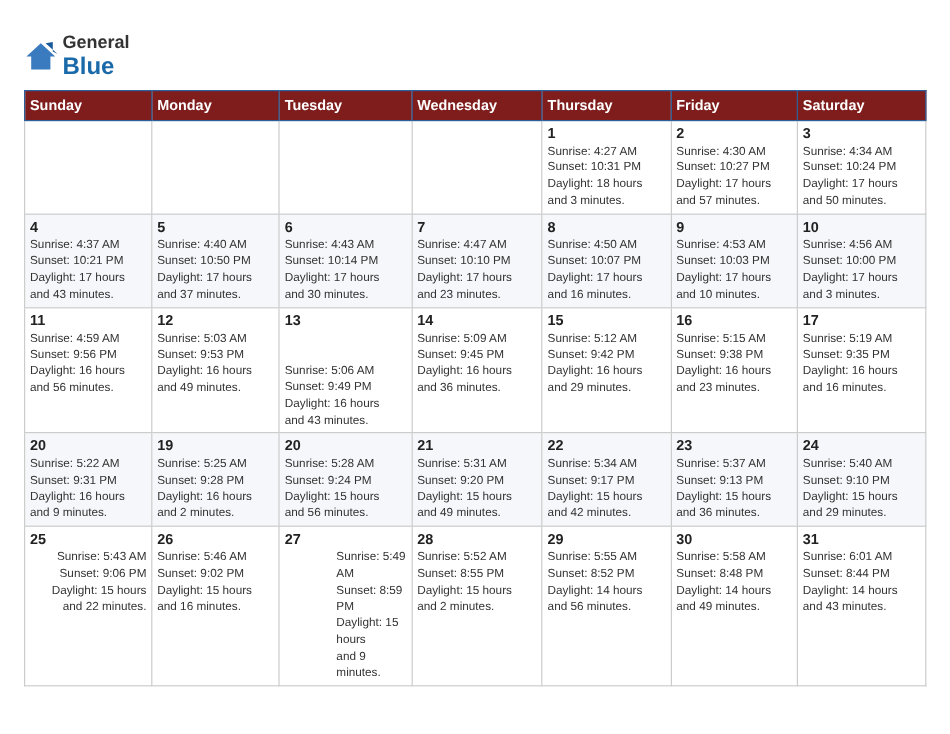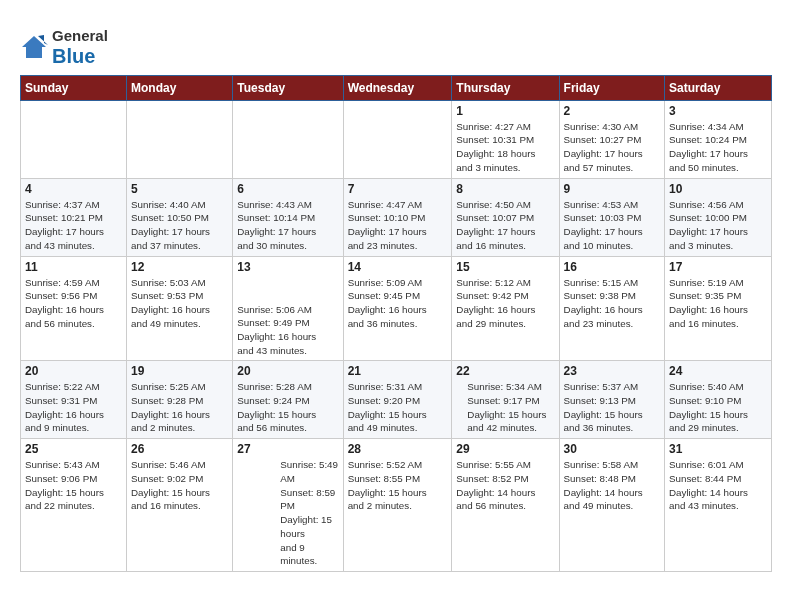--- a/index.html
+++ b/index.html
@@ -284,21 +284,21 @@
           </td>
           <td>
             <div class="day-number">21</div>
             <div class="day-info" style="white-space: pre-line;">Sunrise: 5:31 AM
 Sunset: 9:20 PM
 Daylight: 15 hours
 and 49 minutes.</div>
           </td>
           <td>
             <div class="day-number">22</div>
-            <div class="day-info" style="white-space: pre-line; margin-left: 11px;">Sunrise: 5:34 AM
+            <div class="day-info" style="white-space: pre-line;">Sunrise: 5:34 AM
 Sunset: 9:17 PM
 Daylight: 15 hours
 and 42 minutes.</div>
           </td>
           <td>
             <div class="day-number">23</div>
             <div class="day-info" style="white-space: pre-line;">Sunrise: 5:37 AM
 Sunset: 9:13 PM
 Daylight: 15 hours
 and 36 minutes.</div>
@@ -307,21 +307,21 @@
             <div class="day-number">24</div>
             <div class="day-info" style="white-space: pre-line;">Sunrise: 5:40 AM
 Sunset: 9:10 PM
 Daylight: 15 hours
 and 29 minutes.</div>
           </td>
         </tr>
         <tr>
           <td>
             <div class="day-number">25</div>
-            <div class="day-info" style="white-space: pre-line;">Sunrise: 5:43 AM
+            <div class="day-info" style="white-space: pre-line; text-align: right;">Sunrise: 5:43 AM
 Sunset: 9:06 PM
 Daylight: 15 hours
 and 22 minutes.</div>
           </td>
           <td>
             <div class="day-number">26</div>
             <div class="day-info" style="white-space: pre-line;">Sunrise: 5:46 AM
 Sunset: 9:02 PM
 Daylight: 15 hours
 and 16 minutes.</div>

